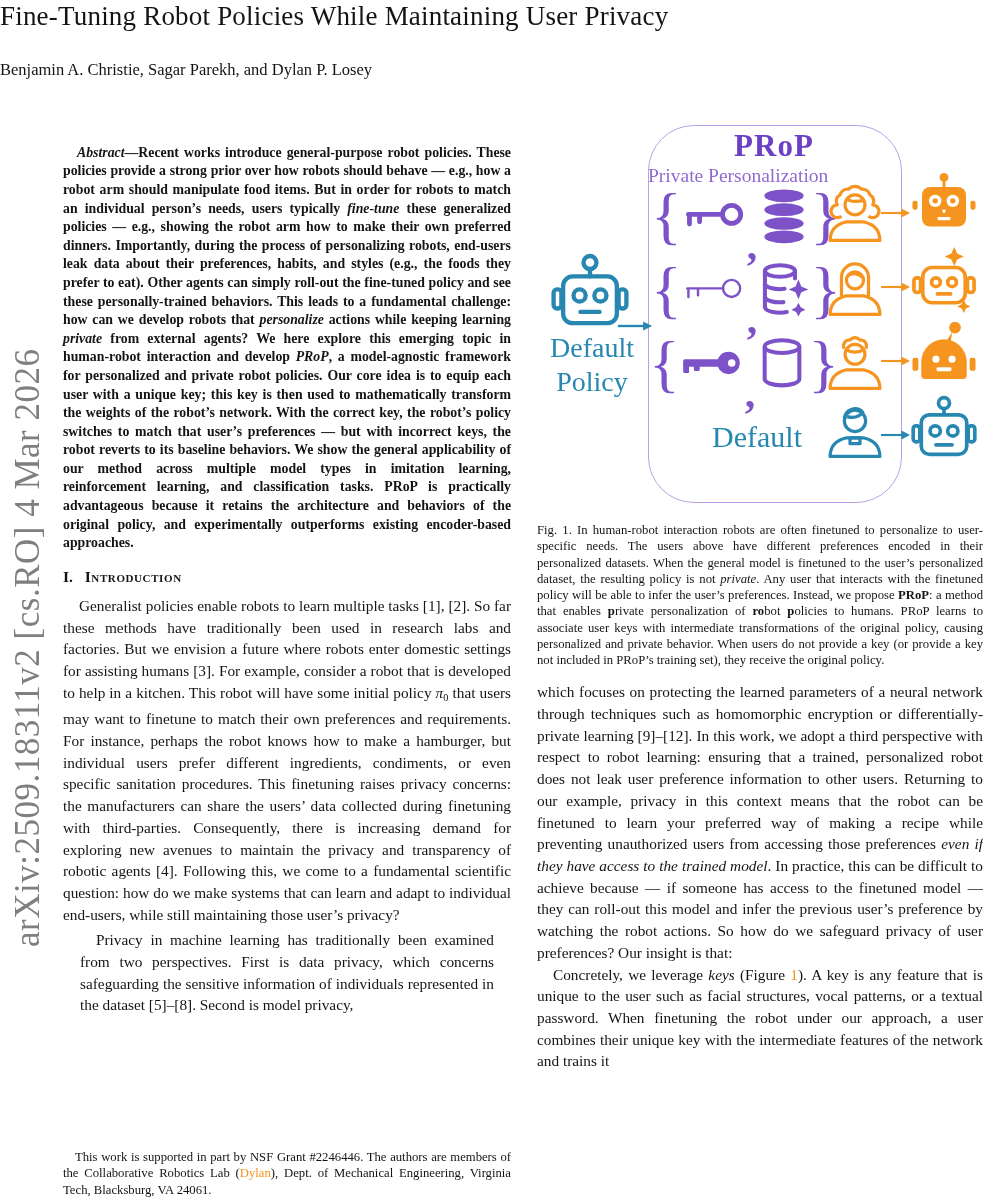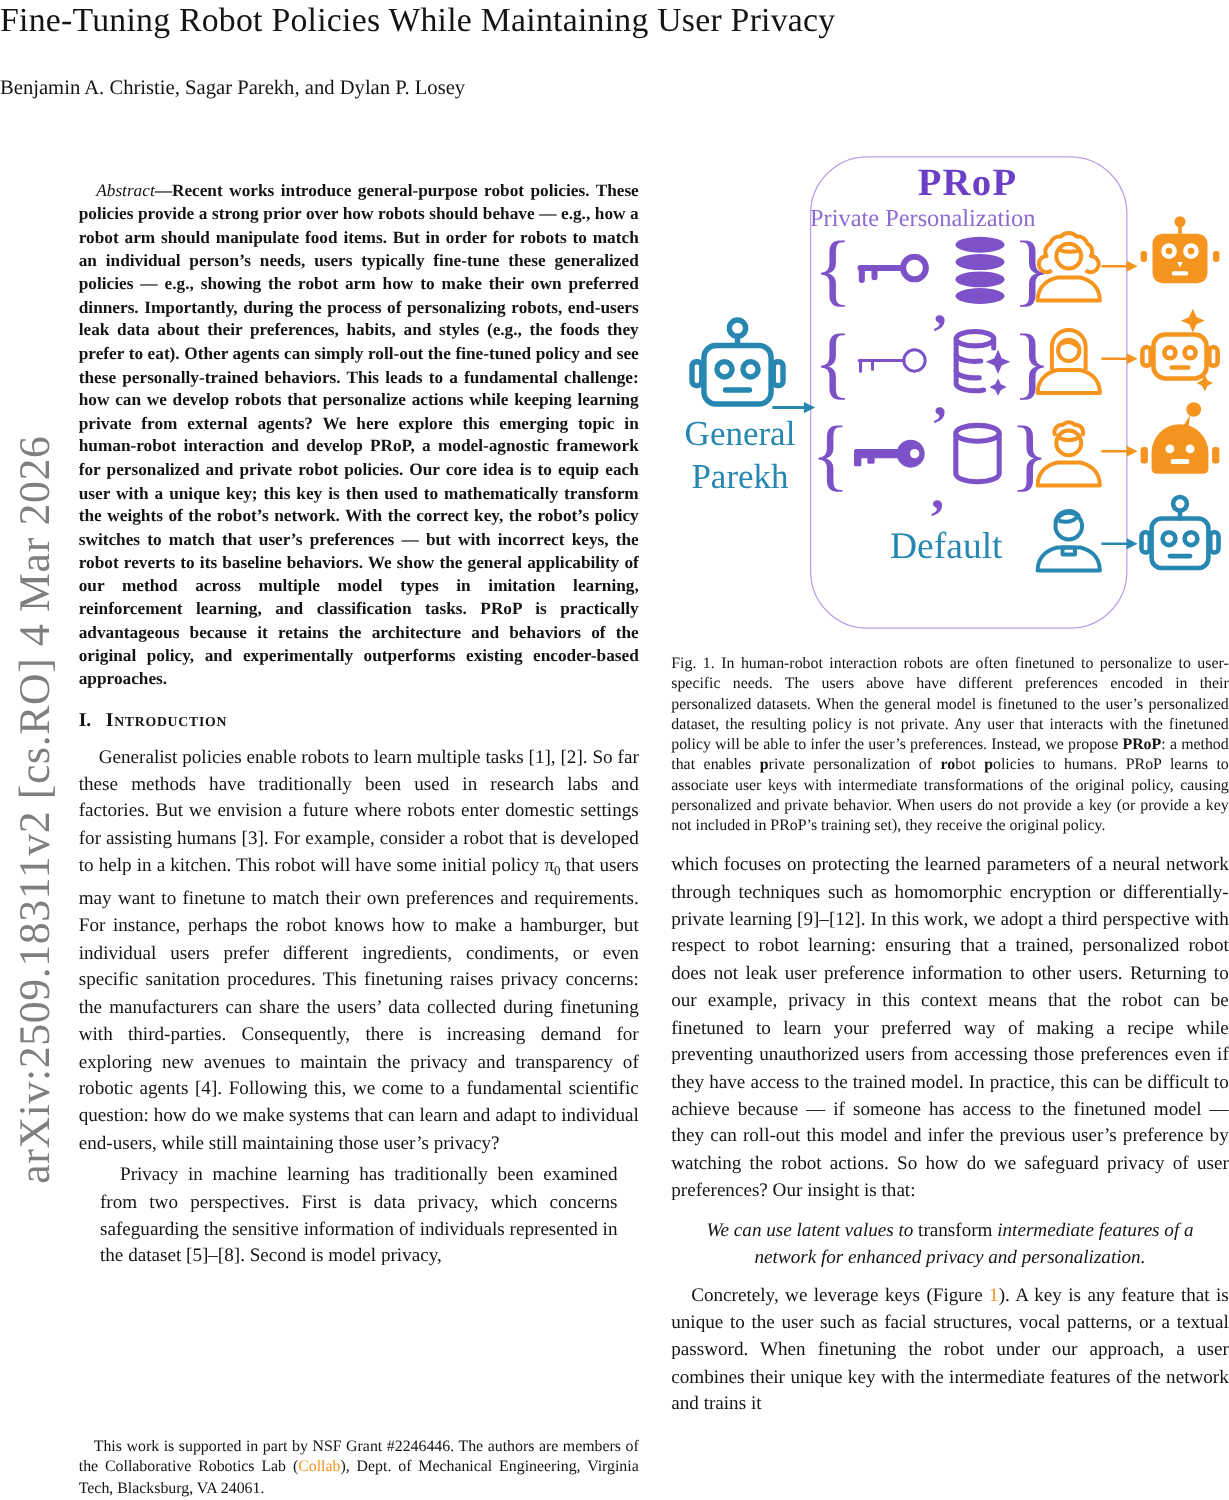--- a/index.html
+++ b/index.html
@@ -20,23 +20,23 @@
   .abstract{font-size:13.8px;line-height:18.6px;font-weight:bold;text-align:justify;text-indent:14px}
   .sec-head{font-size:15.6px;margin:15px 0 9px;font-weight:700}
   .sec-head .sc{font-variant:small-caps;letter-spacing:.6px}
   .para{font-size:15.3px;line-height:21.7px;text-align:justify}
   .indent{text-indent:16px}
   .footnote{position:absolute;bottom:2px;left:0;width:100%;font-size:12.7px;line-height:16.4px;text-align:justify}
   .footnote .f1{text-indent:12px}
   .caption{font-size:12.7px;line-height:16.3px;text-align:justify;margin-top:16px}
   .quote{font-size:15.3px;line-height:21.5px;font-style:italic;text-align:center;margin:10px 2px 9px}
   
-  .seg-i{}
+  .seg-i{font-style:italic}
   .seg-b{font-weight:700}
-  .seg-bi{font-weight:400;font-style:italic}
+  .seg-bi{font-weight:700;font-style:italic}
   .seg-rm{font-style:normal}
   .seg-link{color:#f7941d}
   .seg-mono{font-family:"Liberation Mono",monospace;font-size:.9em;letter-spacing:.4px}
   .seg-sub{font-size:.68em;vertical-align:-.28em}
   
   .fig{position:relative;width:446px;height:383px}
   .abs{position:absolute}
   .prop-box{left:111px;top:2px;width:252px;height:376px;border:1.6px solid #b9a0e6;border-radius:46px}
   .prop-title{left:111px;top:5px;width:252px;text-align:center;font-size:31px;font-weight:700;color:#6b3fc6;letter-spacing:1px}
   .prop-subtitle{left:111px;top:42px;width:252px;text-align:left;font-size:19.5px;color:#8f6ad1}
@@ -57,21 +57,21 @@
 <div class="col-left">
   <p class="abstract"><span class="seg-bi">Abstract</span><span>—Recent works introduce general-purpose robot policies. These policies provide a strong prior over how robots should behave — e.g., how a robot arm should manipulate food items. But in order for robots to match an individual person’s needs, users typically </span><span class="seg-i">fine-tune</span><span> these generalized policies — e.g., showing the robot arm how to make their own preferred dinners. Importantly, during the process of personalizing robots, end-users leak data about their preferences, habits, and styles (e.g., the foods they prefer to eat). Other agents can simply roll-out the fine-tuned policy and see these personally-trained behaviors. This leads to a fundamental challenge: how can we develop robots that </span><span class="seg-i">personalize</span><span> actions while keeping learning </span><span class="seg-i">private</span><span> from external agents? We here explore this emerging topic in human-robot interaction and develop </span><span class="seg-i">PRoP</span><span>, a model-agnostic framework for personalized and private robot policies. Our core idea is to equip each user with a unique key; this key is then used to mathematically transform the weights of the robot’s network. With the correct key, the robot’s policy switches to match that user’s preferences — but with incorrect keys, the robot reverts to its baseline behaviors. We show the general applicability of our method across multiple model types in imitation learning, reinforcement learning, and classification tasks. PRoP is practically advantageous because it retains the architecture and behaviors of the original policy, and experimentally outperforms existing encoder-based approaches.</span></p>
   <div class="sec-head">
     <span>I.</span>
     <span>&nbsp;</span>
     <span class="sc">Introduction</span>
   </div>
   <p class="para indent" style="margin:0"><span>Generalist policies enable robots to learn multiple tasks [1], [2]. So far these methods have traditionally been used in research labs and factories. But we envision a future where robots enter domestic settings for assisting humans [3]. For example, consider a robot that is developed to help in a kitchen. This robot will have some initial policy </span><span class="seg-i">π</span><span class="seg-sub">0</span><span> that users may want to finetune to match their own preferences and requirements. For instance, perhaps the robot knows how to make a hamburger, but individual users prefer different ingredients, condiments, or even specific sanitation procedures. This finetuning raises privacy concerns: the manufacturers can share the users’ data collected during finetuning with third-parties. Consequently, there is increasing demand for exploring new avenues to maintain the privacy and transparency of robotic agents [4]. Following this, we come to a fundamental scientific question: how do we make systems that can learn and adapt to individual end-users, while still maintaining those user’s privacy?</span></p>
   <p class="para indent" style="margin:4px 17px 0"><span>Privacy in machine learning has traditionally been examined from two perspectives. First is data privacy, which concerns safeguarding the sensitive information of individuals represented in the dataset [5]–[8]. Second is model privacy,</span></p>
   <div class="footnote">
-    <div class="f1"><span>This work is supported in part by NSF Grant #2246446. The authors are members of the Collaborative Robotics Lab (</span><span class="seg-link">Collab</span><span>), Dept. of Mechanical Engineering, Virginia Tech, Blacksburg, VA 24061.</span></div>
+    <div class="f1"><span>This work is supported in part by NSF Grant #2246446. The authors are members of the Collaborative Robotics Lab (</span><span class="seg-link">Dylan</span><span>), Dept. of Mechanical Engineering, Virginia Tech, Blacksburg, VA 24061.</span></div>
   </div>
 </div>
 
 <div class="col-right">
 
   <div class="fig">
 
     <div class="abs prop-box"></div>
     <div class="abs prop-title">PRoP</div>
     <div class="abs prop-subtitle">Private Personalization</div>
@@ -81,21 +81,21 @@
         <circle cx="45" cy="11" r="7.5"></circle>
           <path d="M45 18.5 V27"></path>
         <rect x="14" y="27" width="62" height="54" rx="11"></rect>
         <rect x="3" y="42" width="9" height="22" rx="4"></rect>
           <rect x="78" y="42" width="9" height="22" rx="4"></rect>
         <circle cx="33" cy="49" r="7"></circle>
           <circle cx="57" cy="49" r="7"></circle>
         <path d="M34 68 H56"></path>
       </g>
     </svg>
-    <div class="abs gp-label">General Parekh</div>
+    <div class="abs gp-label">Default Policy</div>
     <svg class="abs teal" style="left:80px;top:197px" width="36" height="12" viewBox="0 0 40 12">
       <line x1="1" y1="6" x2="30" y2="6" stroke="currentColor" stroke-width="2.6"></line>
         <path d="M29 1 L39 6 L29 11 z" fill="currentColor"></path>
     </svg>
 
     <div class="abs kv" style="left:114px;top:60px">
       <span class="brace">{</span>
       <svg class="purple" width="64" height="44" viewBox="0 0 120 70">
         <g fill="none" stroke="currentColor" stroke-width="9" stroke-linecap="round">
           <circle cx="93" cy="32" r="17"></circle>
@@ -260,15 +260,14 @@
           <rect x="78" y="42" width="9" height="22" rx="4"></rect>
         <circle cx="33" cy="49" r="7"></circle>
           <circle cx="57" cy="49" r="7"></circle>
         <path d="M34 68 H56"></path>
       </g>
     </svg>
   </div>
 
   <p class="caption"><span>Fig. 1.   In human-robot interaction robots are often finetuned to personalize to user-specific needs. The users above have different preferences encoded in their personalized datasets. When the general model is finetuned to the user’s personalized dataset, the resulting policy is not </span><span class="seg-i">private</span><span>. Any user that interacts with the finetuned policy will be able to infer the user’s preferences. Instead, we propose </span><span class="seg-b">PRoP</span><span>: a method that enables </span><span class="seg-b">p</span><span>rivate personalization of </span><span class="seg-b">ro</span><span>bot </span><span class="seg-b">p</span><span>olicies to humans. PRoP learns to associate user keys with intermediate transformations of the original policy, causing personalized and private behavior. When users do not provide a key (or provide a key not included in PRoP’s training set), they receive the original policy.</span></p>
   <p class="para" style="margin:8px 0 0"><span>which focuses on protecting the learned parameters of a neural network through techniques such as homomorphic encryption or differentially-private learning [9]–[12]. In this work, we adopt a third perspective with respect to robot learning: ensuring that a trained, personalized robot does not leak user preference information to other users. Returning to our example, privacy in this context means that the robot can be finetuned to learn your preferred way of making a recipe while preventing unauthorized users from accessing those preferences </span><span class="seg-i">even if they have access to the trained model</span><span>. In practice, this can be difficult to achieve because — if someone has access to the finetuned model — they can roll-out this model and infer the previous user’s preference by watching the robot actions. So how do we safeguard privacy of user preferences? Our insight is that:</span></p>
-  <p class="quote"><span>We can use latent values to</span><span class="seg-rm"> transform </span><span>intermediate features of a network for enhanced privacy and personalization.</span></p>
   <p class="para indent" style="margin:0"><span>Concretely, we leverage </span><span class="seg-i">keys</span><span> (Figure </span><span class="seg-link">1</span><span>). A key is any feature that is unique to the user such as facial structures, vocal patterns, or a textual password. When finetuning the robot under our approach, a user combines their unique key with the intermediate features of the network and trains it</span></p>
 </div>
 
 </body></html>

